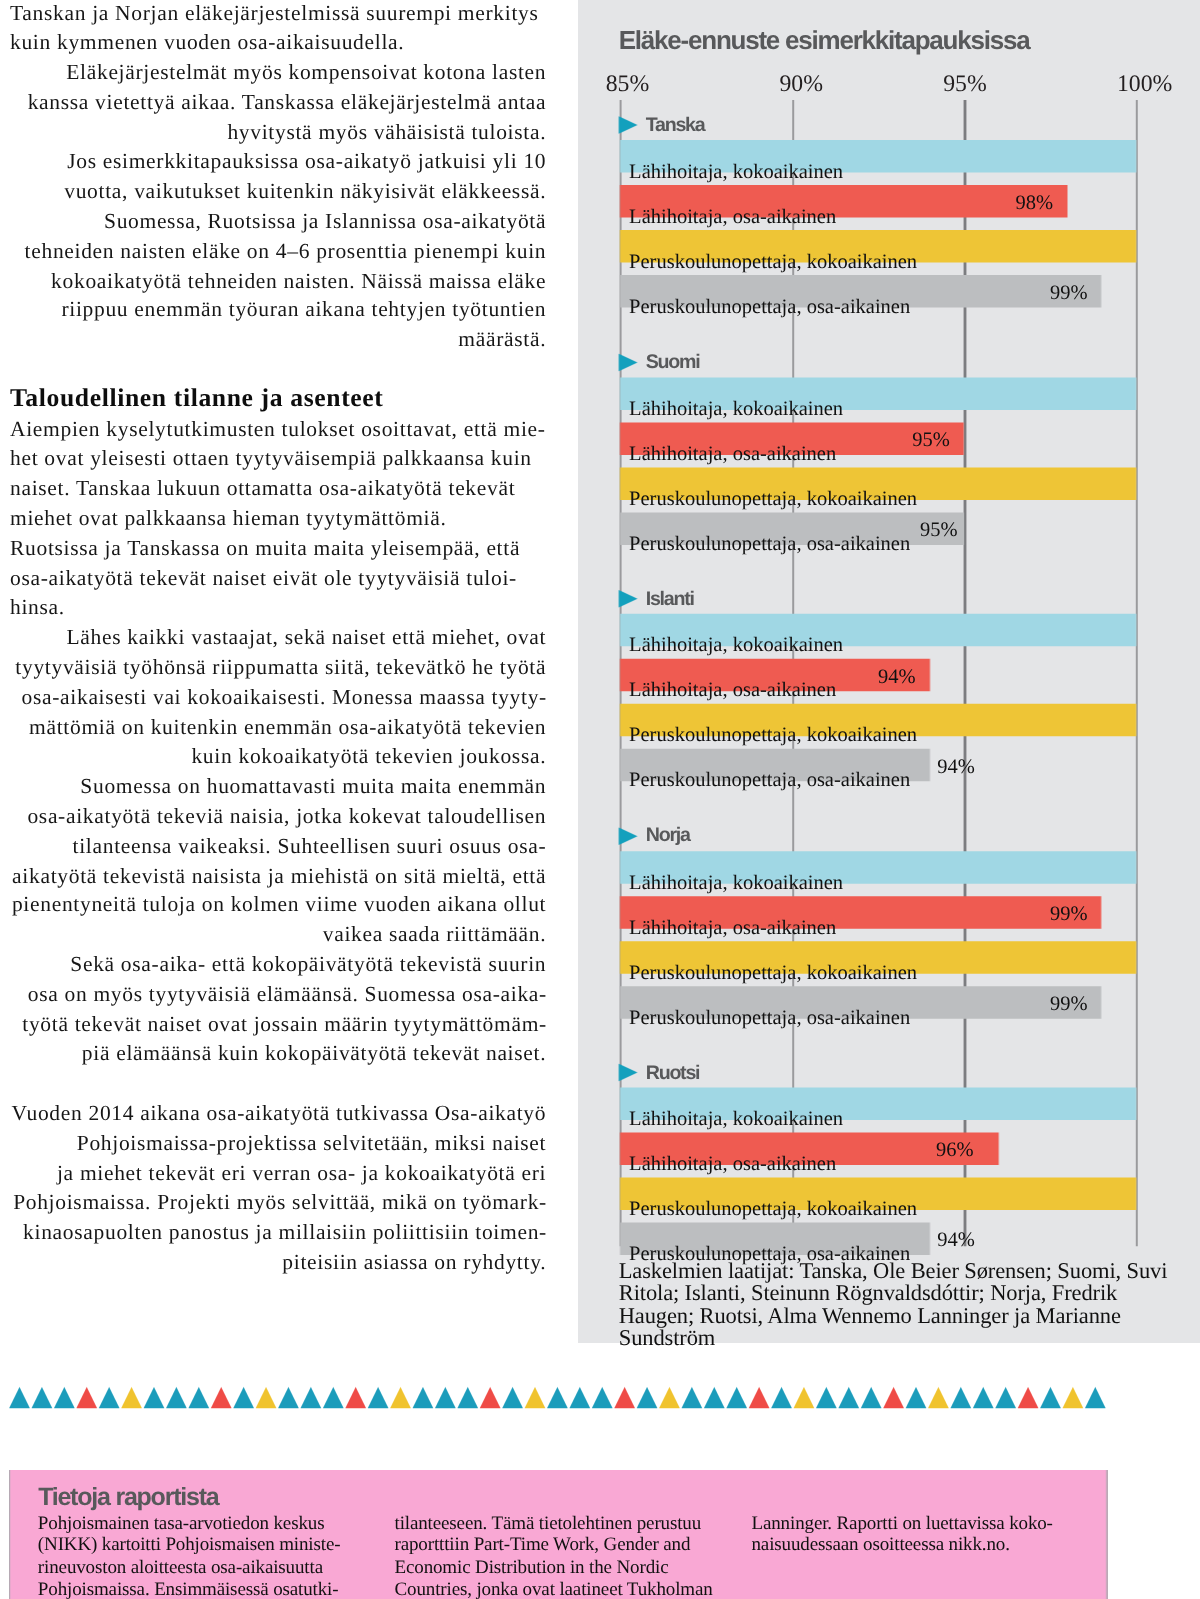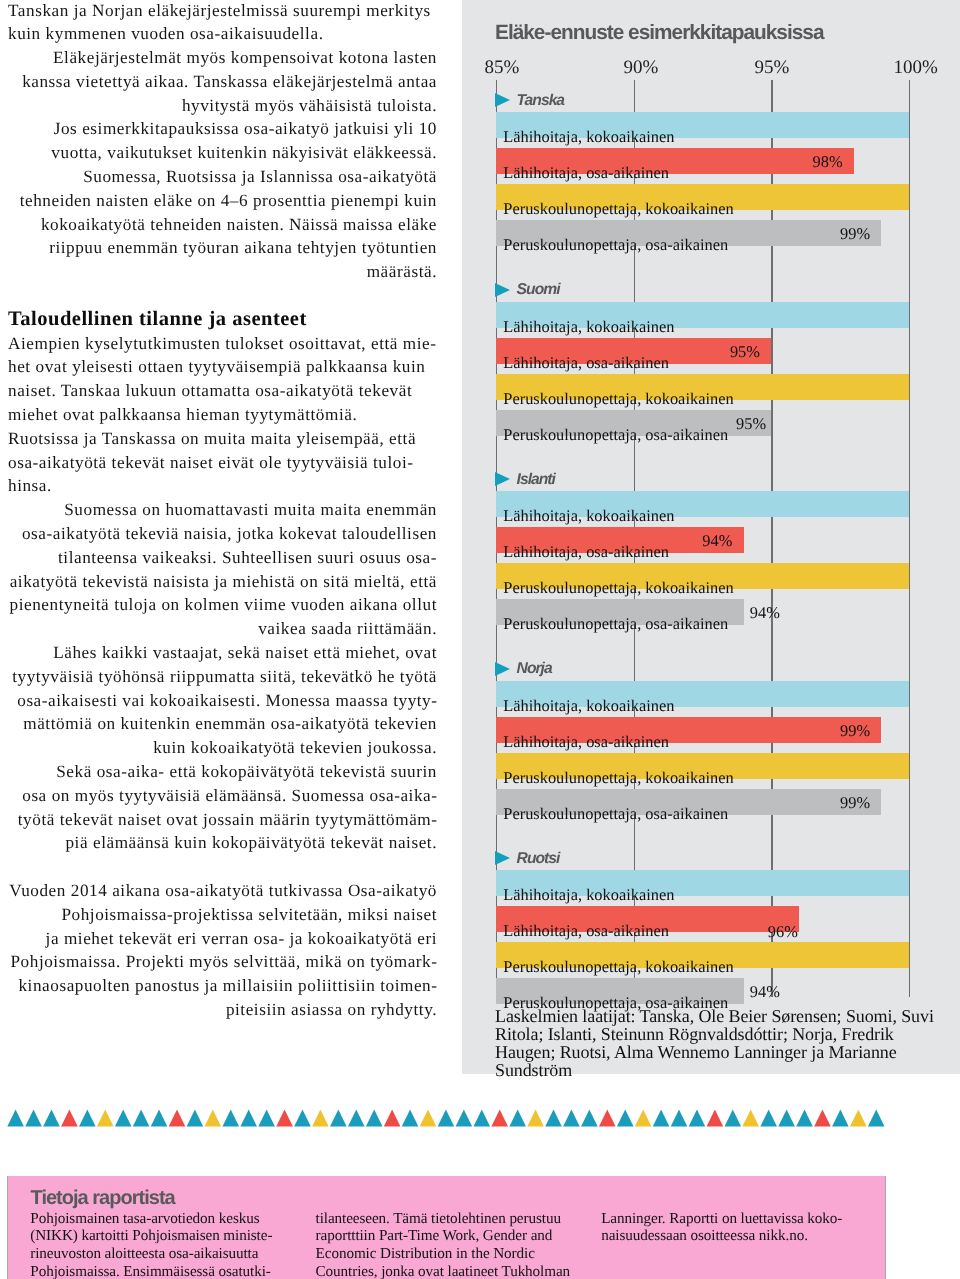--- a/index.html
+++ b/index.html
@@ -17,21 +17,21 @@
 
   
   .chartpanel{position:absolute;left:462px;top:0px;width:498px;height:1074px;background:#e4e5e7;}
   .chart-title{position:absolute;left:33px;top:21px;font-family:"Liberation Sans",sans-serif;font-weight:bold;font-size:20.8px;color:#58595b;letter-spacing:-0.98px;}
   .axis-labels{position:absolute;left:0;top:57px;width:458px;height:26px;}
   .axis-labels span{position:absolute;top:0;font-family:"Liberation Serif",serif;font-size:19px;color:#231f20;}
   .gridwrap{position:absolute;left:0;top:80px;width:498px;height:917px;z-index:1;}
   .gridline{position:absolute;top:0;bottom:0;width:1.2px;background:#6d6e71;}
   .groups{position:absolute;left:0;top:80px;width:498px;z-index:2;}
   .group{position:relative;height:189.5px;}
-  .group-name{position:absolute;left:0;top:0;height:32px;width:498px;font-style:italic;}
+  .group-name{position:absolute;left:0;top:0;height:32px;width:498px;}
   .group-name .tri{position:absolute;left:32.5px;top:13px;width:0;height:0;border-top:7.4px solid transparent;border-bottom:7.4px solid transparent;border-left:15.5px solid #13a0bd;}
   .group-name .gname{position:absolute;left:54.6px;top:11.5px;font-family:"Liberation Sans",sans-serif;font-weight:bold;font-size:15.7px;color:#58595b;letter-spacing:-1px;}
   .bar-row{position:absolute;left:0;width:498px;height:26px;}
   .bar{position:absolute;left:34px;top:0;height:26px;}
   .bar .blabel{position:absolute;left:7.3px;top:4px;font-family:"Liberation Serif",serif;font-size:16.4px;color:#111;white-space:nowrap;margin-top:11px;}
   .bar .bval{position:absolute;right:11.4px;top:4px;font-family:"Liberation Serif",serif;font-size:16.4px;color:#111;white-space:nowrap;}
   .bar .bval.outside{right:auto;left:100%;margin-left:6px;}
   .source-note{position:absolute;left:33px;top:1008px;width:446px;font-family:"Liberation Serif",serif;font-size:18px;line-height:17.9px;letter-spacing:-0.1px;color:#111;}
 
   
@@ -51,22 +51,22 @@
 
 <div class="page">
 
   <div class="article">
     <p>Tanskan ja Norjan eläkejärjestelmissä suurempi merkitys kuin kymmenen vuoden osa-aikaisuudella.</p>
     <p class="ind">Eläkejärjestelmät myös kompensoivat kotona lasten kanssa vietettyä aikaa. Tanskassa eläkejärjestelmä antaa hyvitystä myös vähäisistä tuloista.</p>
     <p class="ind">Jos esimerkkitapauksissa osa-aikatyö jatkuisi yli 10 vuotta, vaikutukset kuitenkin näkyisivät eläkkeessä.</p>
     <p class="ind">Suomessa, Ruotsissa ja Islannissa osa-aikatyötä tehneiden naisten eläke on 4–6 prosenttia pienempi kuin kokoaikatyötä tehneiden naisten. Näissä maissa eläke riippuu enemmän työuran aikana tehtyjen työtuntien määrästä.</p>
     <h2>Taloudellinen tilanne ja asenteet</h2>
     <p>Aiempien kyselytutkimusten tulokset osoittavat, että mie­het ovat yleisesti ottaen tyytyväisempiä palkkaansa kuin naiset. Tanskaa lukuun ottamatta osa-aikatyötä tekevät miehet ovat palkkaansa hieman tyytymättömiä.<br>Ruotsissa ja Tanskassa on muita maita yleisempää, että osa-aikatyötä tekevät naiset eivät ole tyytyväisiä tuloi­hinsa.</p>
+    <p class="ind">Lähes kaikki vastaajat, sekä naiset että miehet, ovat tyytyväisiä työhönsä riippumatta siitä, tekevätkö he työtä osa-aikaisesti vai kokoaikaisesti. Monessa maassa tyyty­mättömiä on kuitenkin enemmän osa-aikatyötä tekevien kuin kokoaikatyötä tekevien joukossa.</p>
     <p class="ind">Suomessa on huomattavasti muita maita enemmän osa‑aikatyötä tekeviä naisia, jotka kokevat taloudellisen tilanteensa vaikeaksi. Suhteellisen suuri osuus osa-aikatyötä tekevistä naisista ja miehistä on sitä mieltä, että pienentyneitä tuloja on kolmen viime vuoden aikana ollut vaikea saada riittämään.</p>
-    <p class="ind">Lähes kaikki vastaajat, sekä naiset että miehet, ovat tyytyväisiä työhönsä riippumatta siitä, tekevätkö he työtä osa-aikaisesti vai kokoaikaisesti. Monessa maassa tyyty­mättömiä on kuitenkin enemmän osa-aikatyötä tekevien kuin kokoaikatyötä tekevien joukossa.</p>
     <p class="ind">Sekä osa-aika- että kokopäivätyötä tekevistä suurin<br>osa on myös tyytyväisiä elämäänsä. Suomessa osa-aika­työtä tekevät naiset ovat jossain määrin tyytymättömäm­piä elämäänsä kuin kokopäivätyötä tekevät naiset.</p>
     <p class="gap-top">Vuoden 2014 aikana osa-aikatyötä tutkivassa Osa-aikatyö Pohjoismaissa-projektissa selvitetään, miksi naiset<br>ja miehet tekevät eri verran osa- ja kokoaikatyötä eri Pohjoismaissa. Projekti myös selvittää, mikä on työmark­kinaosapuolten panostus ja millaisiin poliittisiin toimen­piteisiin asiassa on ryhdytty.</p>
   </div>
 
   <div class="chartpanel">
     <div class="chart-title">Eläke-ennuste esimerkkitapauksissa</div>
     <div class="axis-labels">
         <span style="left: 22.5px;">85%</span>
         <span style="left: 161.5px; text-align: center;">90%</span>
         <span style="left: 292.5px;">95%</span>
@@ -197,21 +197,21 @@
             <span class="gname">Ruotsi</span>
           </div>
           <div class="bar-row" style="top: 32px;">
             <div class="bar" style="width: 413px; background: rgb(160, 215, 228);">
               <span class="blabel">Lähihoitaja, kokoaikainen</span>
             </div>
           </div>
           <div class="bar-row" style="top: 68px;">
             <div class="bar" style="width: 302.867px; background: rgb(239, 91, 81);">
               <span class="blabel">Lähihoitaja, osa-aikainen</span>
-              <span class="bval" style="right: 1px; margin-top: 12px;">96%</span>
+              <span class="bval" style="right: 20px;">96%</span>
             </div>
           </div>
           <div class="bar-row" style="top: 104px;">
             <div class="bar" style="width: 413px; background: rgb(238, 197, 54);">
               <span class="blabel">Peruskoulunopettaja, kokoaikainen</span>
             </div>
           </div>
           <div class="bar-row" style="top: 140px;">
             <div class="bar" style="width: 247.8px; background: rgb(188, 190, 192);">
               <span class="blabel">Peruskoulunopettaja, osa-aikainen</span>

